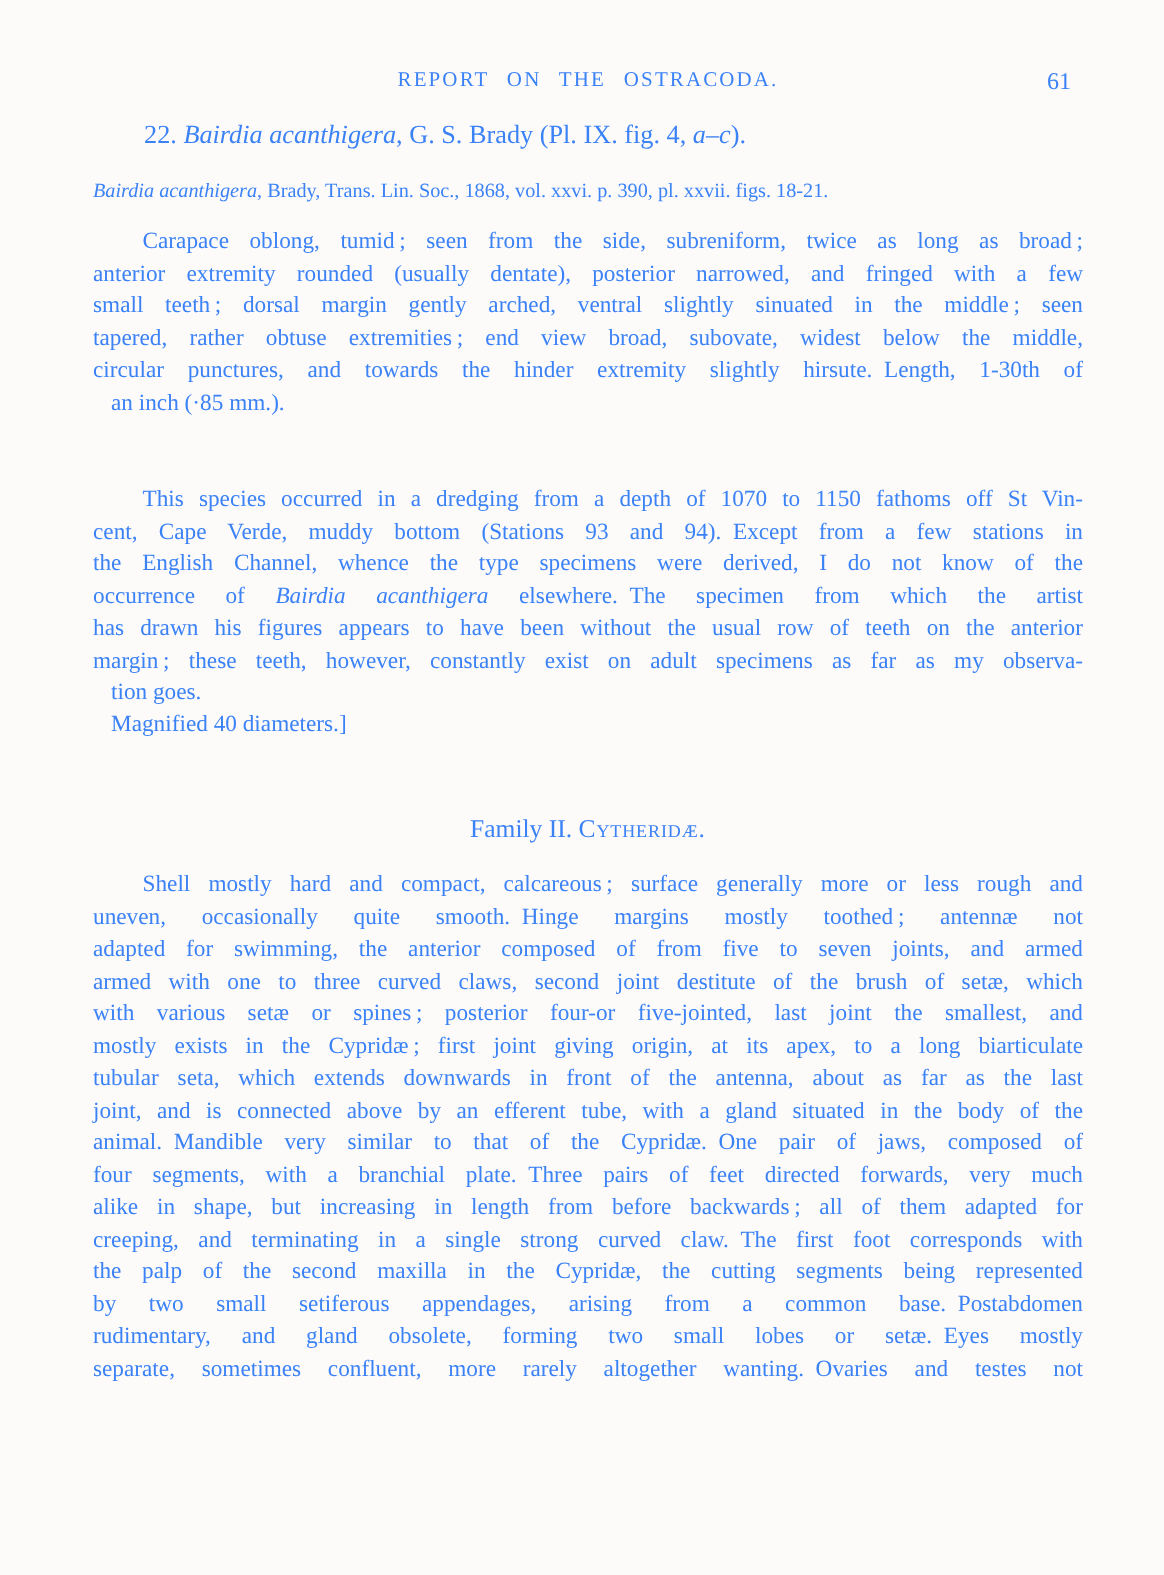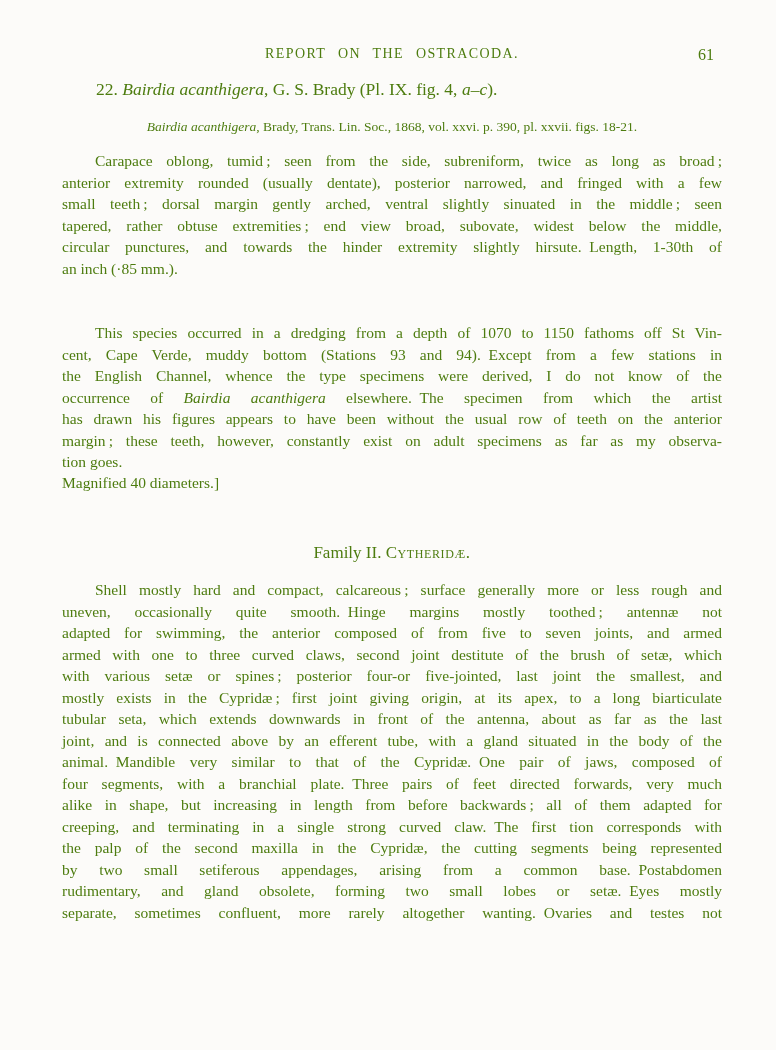--- a/index.html
+++ b/index.html
@@ -1,20 +1,20 @@
 <!DOCTYPE html>
 <html><head>
 <meta charset="utf-8">
 <style>
   html,body{margin:0;padding:0;background:#fcfbf9;}
   .page{
     position:relative;
     width:776px;height:1050px;
     background:#fcfbf9;
-    color:#4d7c0f;
+    color:#3b82f6;
     font-family:"Liberation Serif", serif;
     overflow:hidden;
     box-sizing:border-box;
   }
   .running-header{
     position:absolute;top:46px;left:62px;width:660px;
     text-align:center;
     font-size:14px;
     letter-spacing:1.4px;
     word-spacing:7px;
@@ -23,21 +23,21 @@
     position:absolute;right:8px;top:0;
     font-size:16px;
     letter-spacing:0;word-spacing:normal;
   }
   .species-heading{
     position:absolute;top:79px;left:96px;
     font-size:17.5px;
   }
   .citation{
     position:absolute;top:119px;left:62px;width:660px;
-    text-align:center;
+    text-align:left;
     font-size:13.5px;
   }
   .para{position:absolute;left:62px;width:660px;}
   .para-1{top:150px;}
   .para-2{top:322px;}
   .para-3{top:472px;}
   .para-4{top:579px;}
   .family-heading{
     position:absolute;top:543px;left:62px;width:660px;
     text-align:center;
@@ -45,21 +45,21 @@
   }
   .smallcaps{font-variant:small-caps;letter-spacing:.6px;}
   .line{
     font-size:15.5px;
     line-height:21.5px;
     text-align:justify;
     text-align-last:justify;
     white-space:normal;
   }
   .line-first{text-indent:33px;}
-  .line-last{text-align-last:left;}
+  .line-last{text-align-last:left;margin-left:12px;}
   i{font-style:italic;}
 </style>
 </head>
 <body>
 
 <div class="page">
 
   <div class="running-header">
     <span>REPORT ON THE OSTRACODA.</span>
     <span class="page-number">61</span>
@@ -101,20 +101,20 @@
       <div class="line">uneven, occasionally quite smooth. Hinge margins mostly toothed ; antennæ not</div>
       <div class="line">adapted for swimming, the anterior composed of from five to seven joints, and armed</div>
       <div class="line">armed with one to three curved claws, second joint destitute of the brush of setæ, which</div>
       <div class="line">with various setæ or spines ; posterior four-or five-jointed, last joint the smallest, and</div>
       <div class="line">mostly exists in the Cypridæ ; first joint giving origin, at its apex, to a long biarticulate</div>
       <div class="line">tubular seta, which extends downwards in front of the antenna, about as far as the last</div>
       <div class="line">joint, and is connected above by an efferent tube, with a gland situated in the body of the</div>
       <div class="line">animal. Mandible very similar to that of the Cypridæ. One pair of jaws, composed of</div>
       <div class="line">four segments, with a branchial plate. Three pairs of feet directed forwards, very much</div>
       <div class="line">alike in shape, but increasing in length from before backwards ; all of them adapted for</div>
-      <div class="line">creeping, and terminating in a single strong curved claw. The first tion corresponds with</div>
+      <div class="line">creeping, and terminating in a single strong curved claw. The first foot corresponds with</div>
       <div class="line">the palp of the second maxilla in the Cypridæ, the cutting segments being represented</div>
       <div class="line">by two small setiferous appendages, arising from a common base. Postabdomen</div>
       <div class="line">rudimentary, and gland obsolete, forming two small lobes or setæ. Eyes mostly</div>
       <div class="line">separate, sometimes confluent, more rarely altogether wanting. Ovaries and testes not</div>
     </div>
 
 </div>
 
 </body></html>

